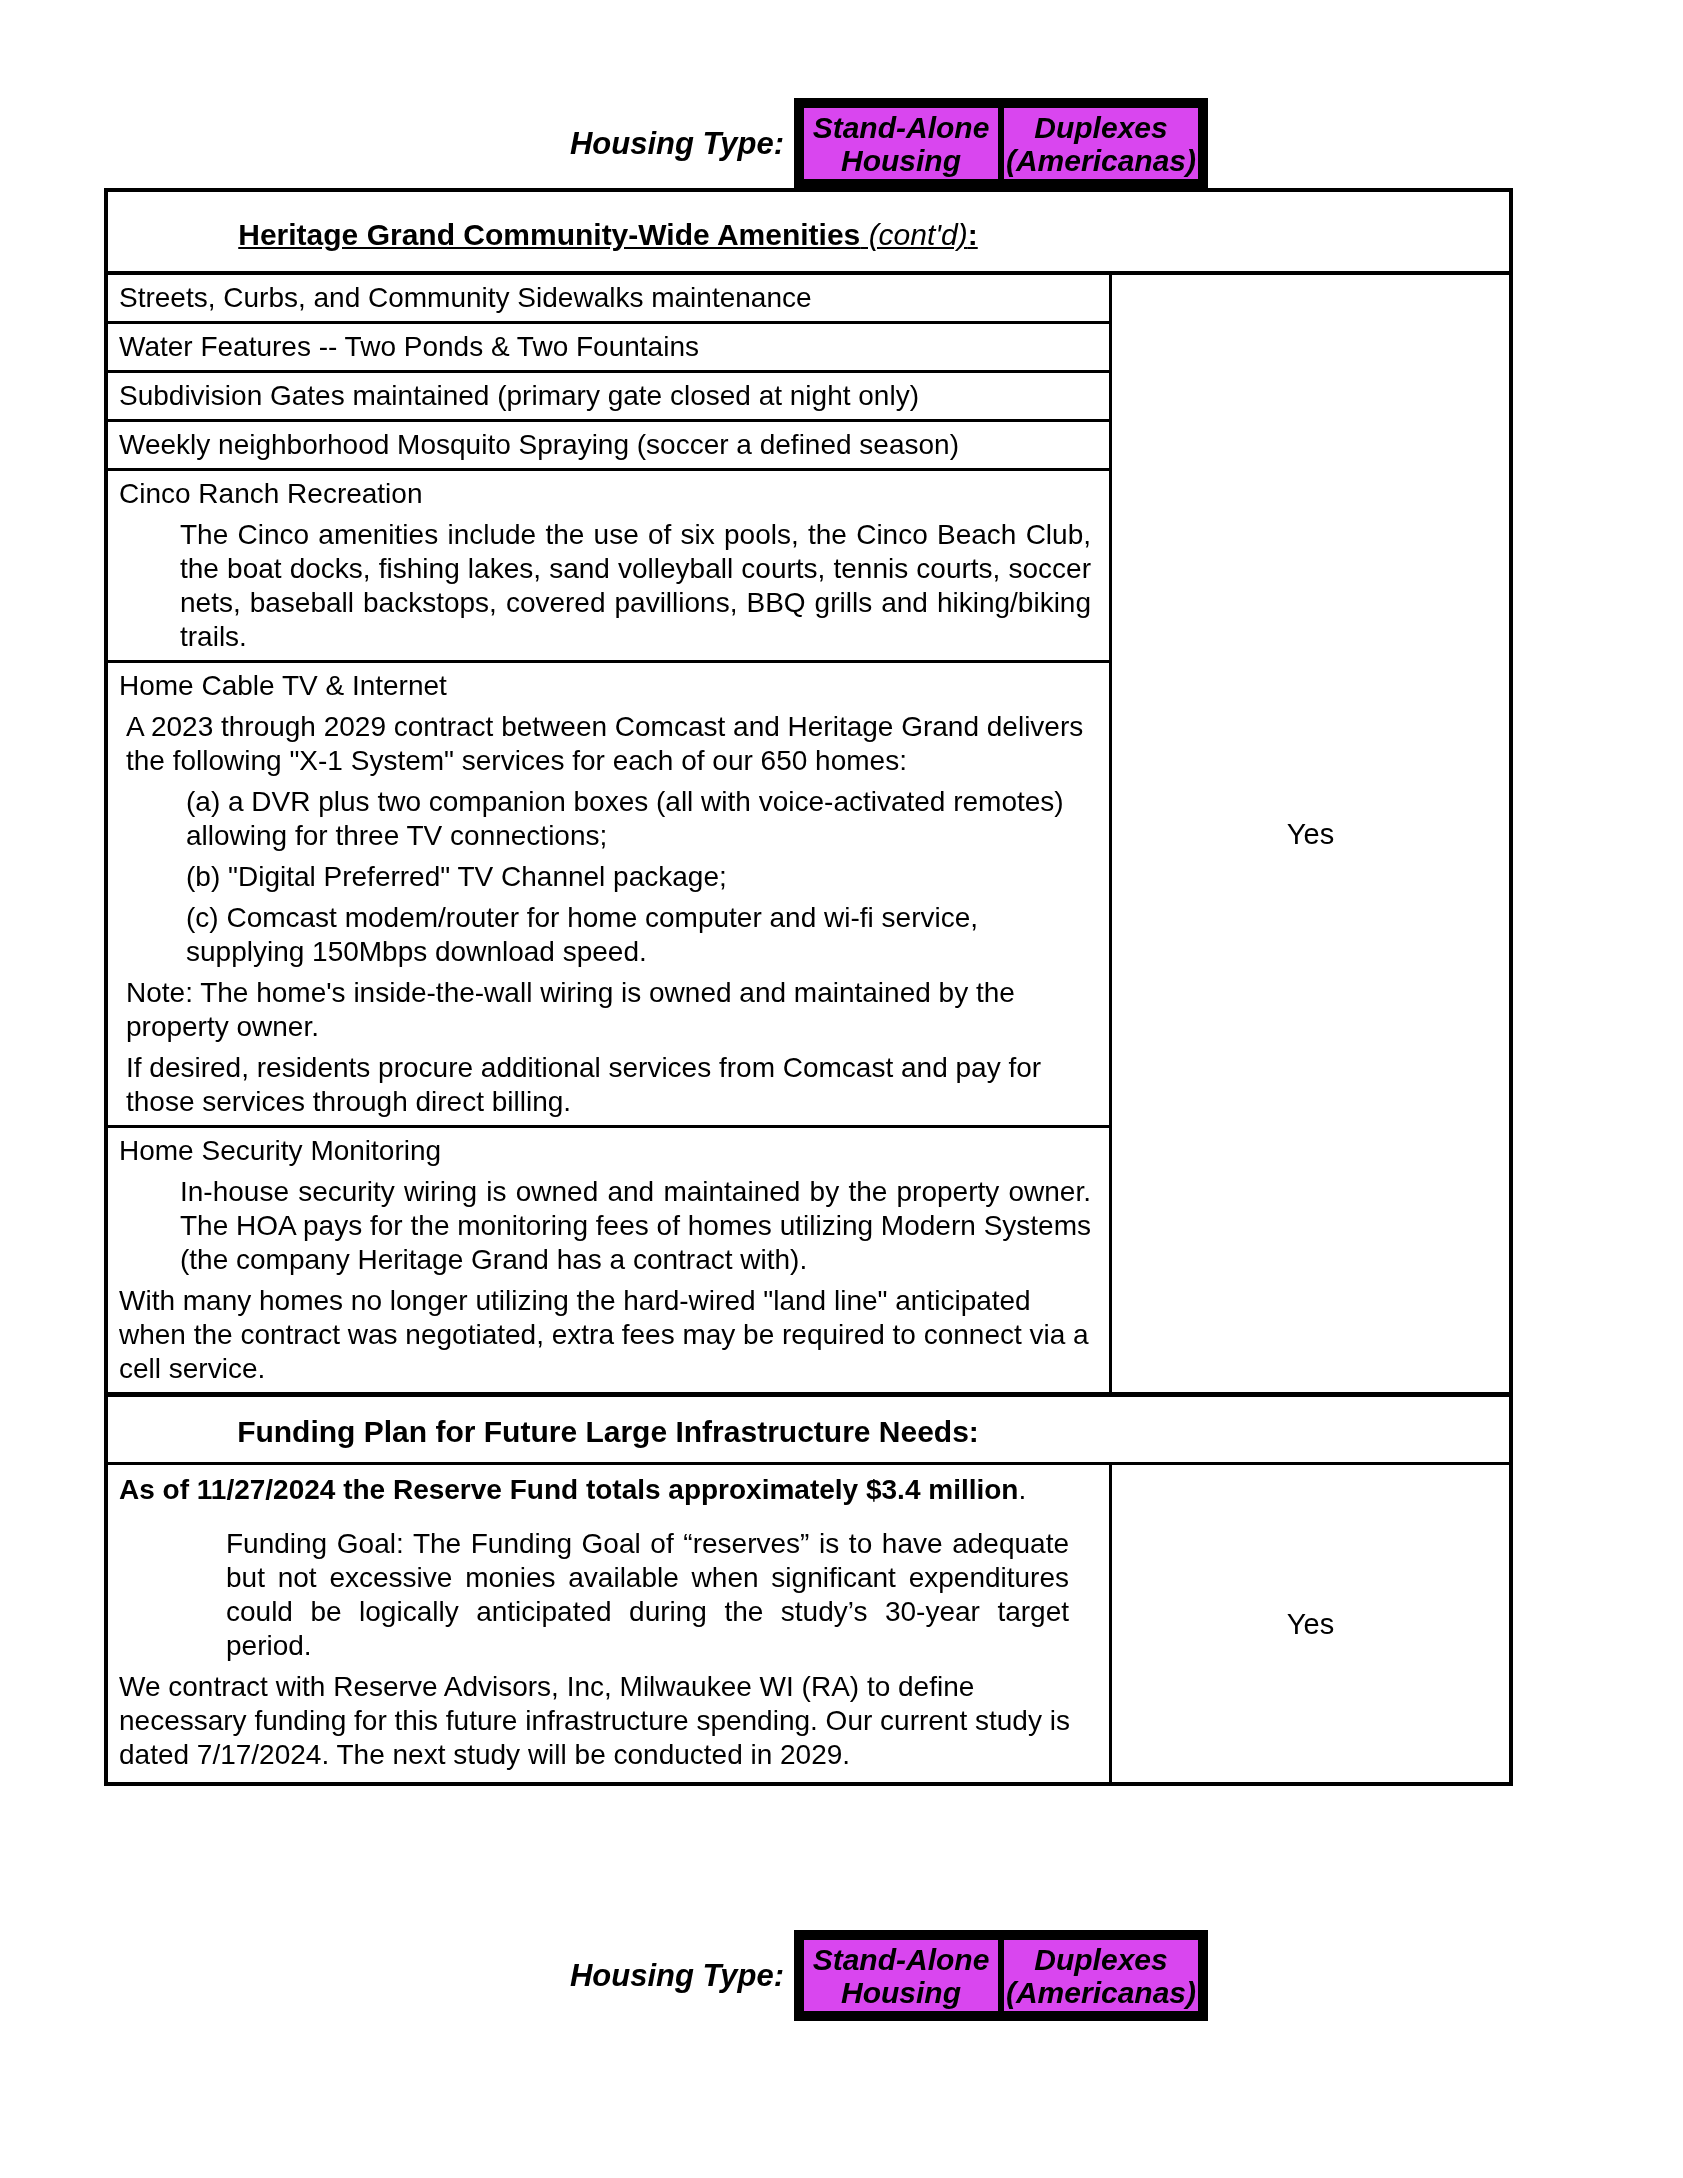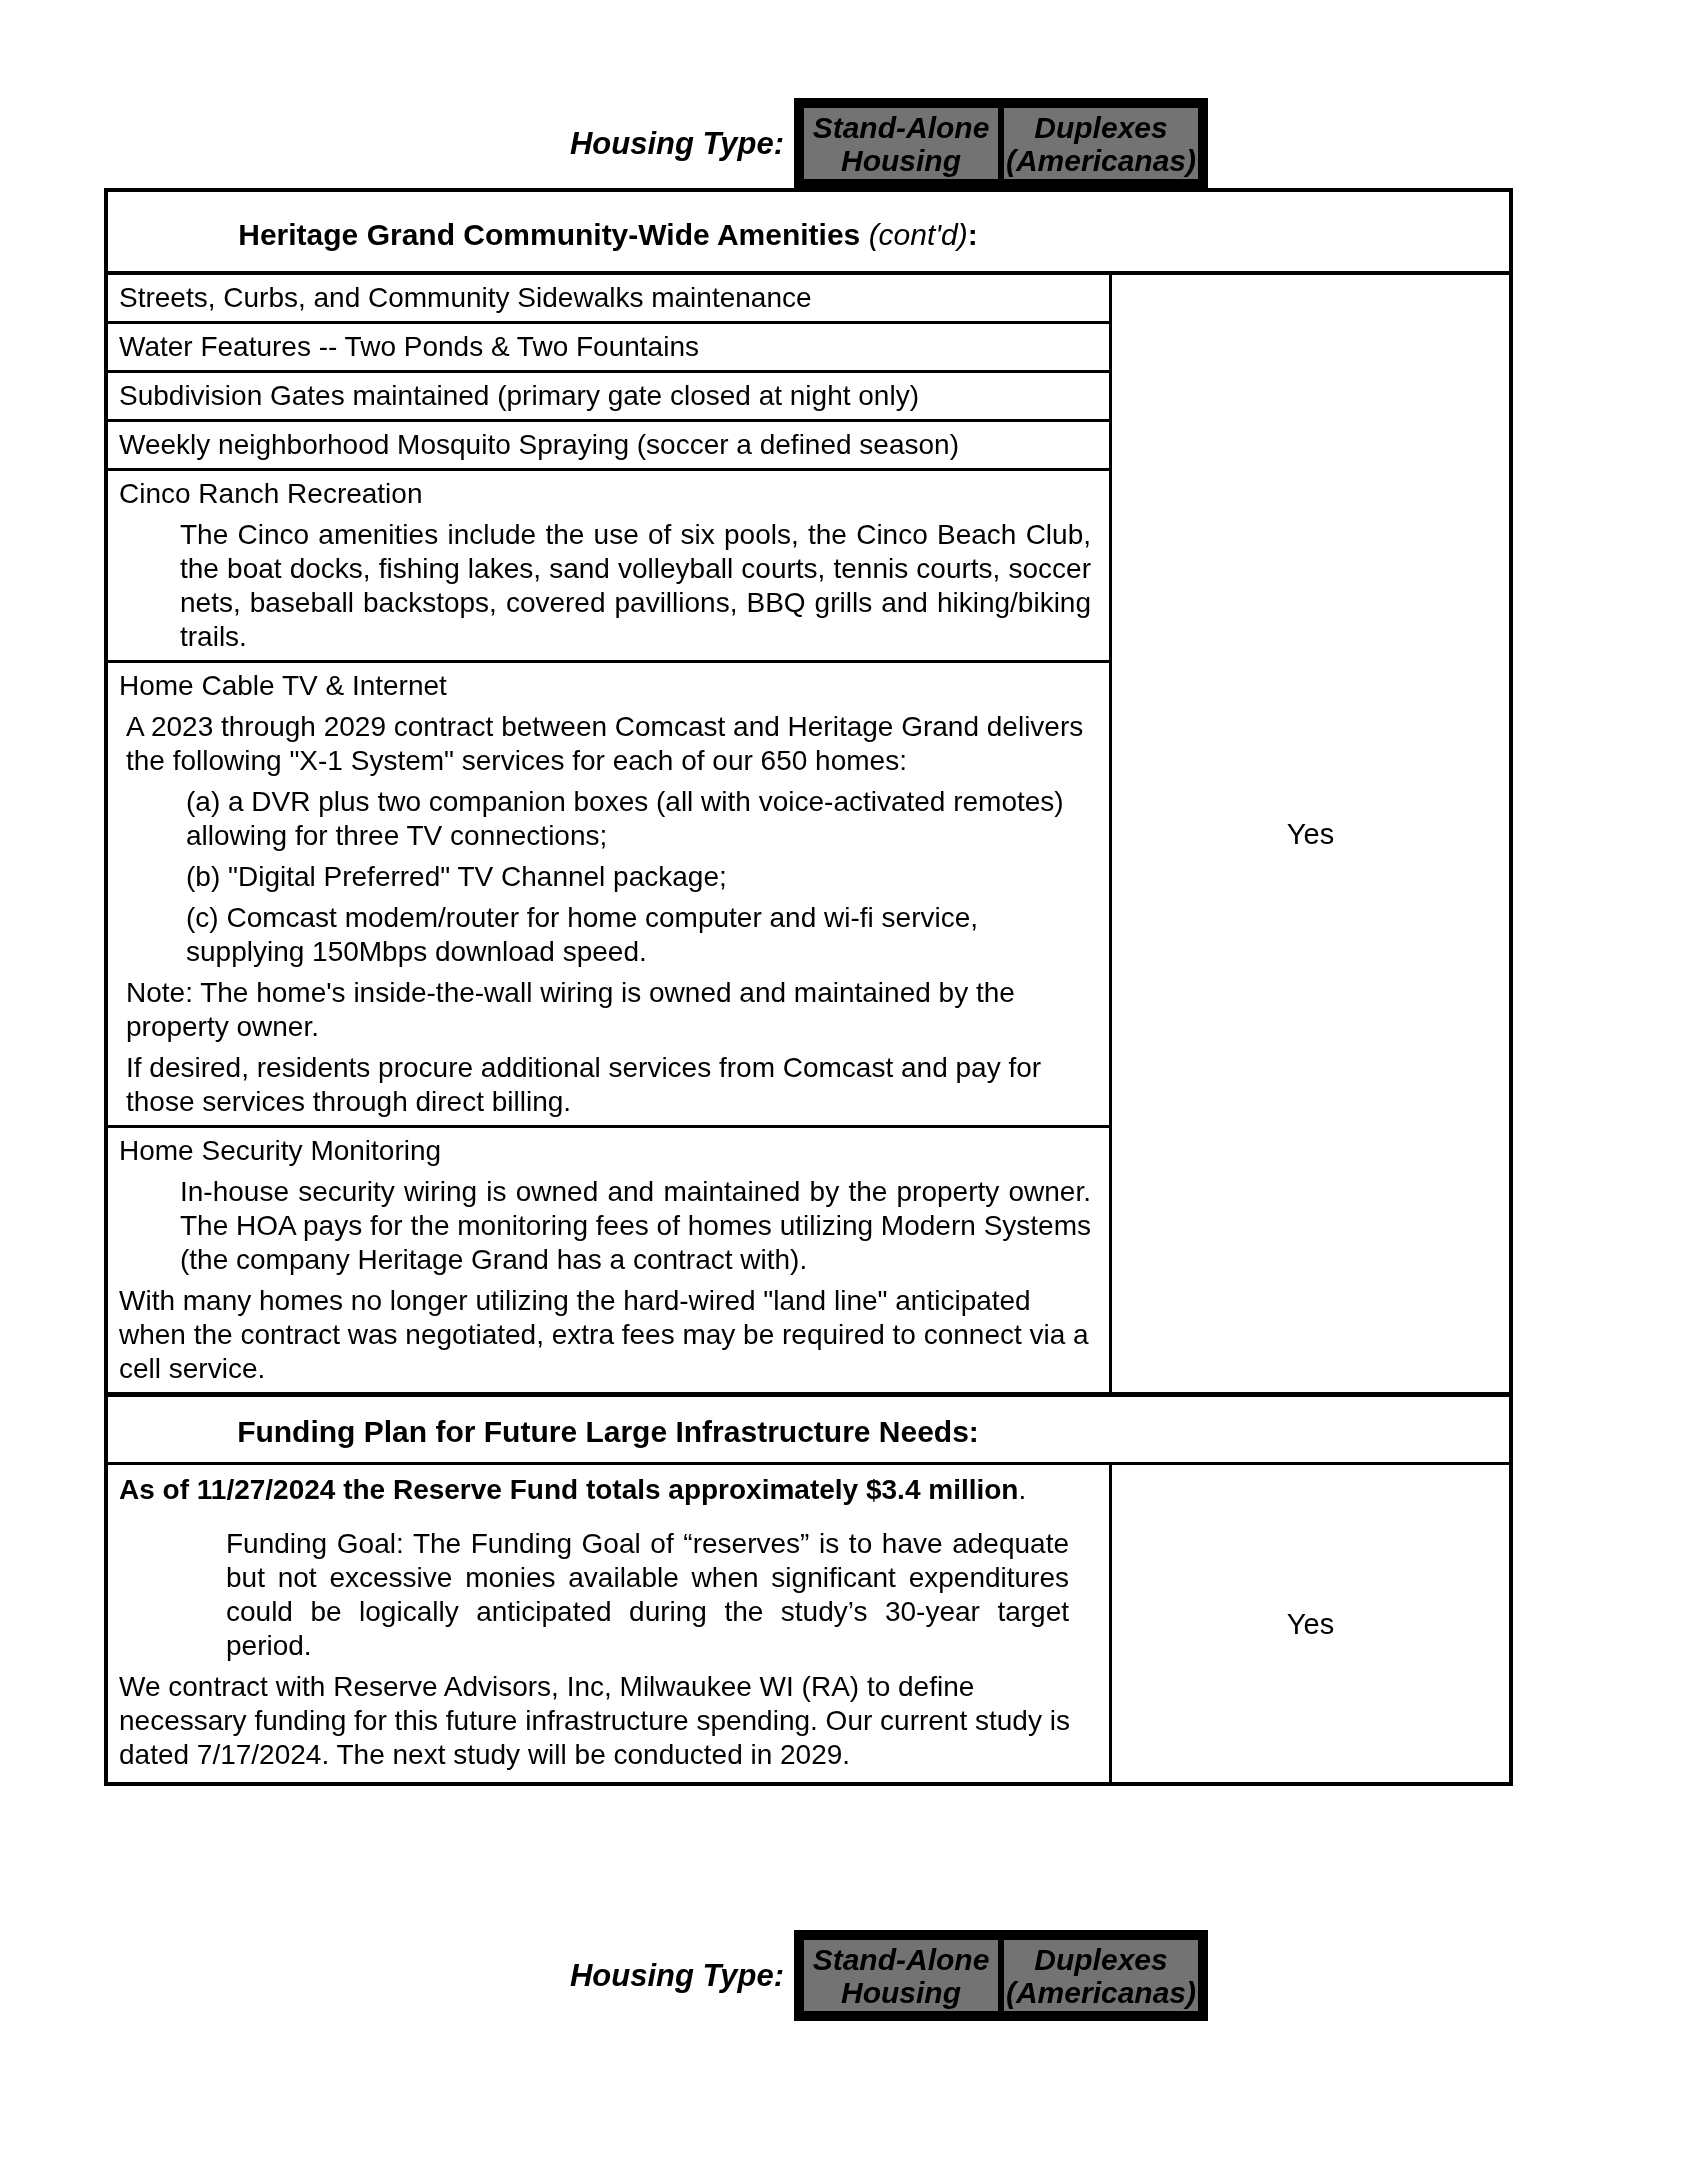--- a/index.html
+++ b/index.html
@@ -15,37 +15,37 @@
     z-index:2;
   }
   .ht-label{
     font-weight:bold;font-style:italic;font-size:31px;
     margin-right:10px;white-space:nowrap;
   }
   .ht-group{
     display:flex;gap:6px;background:#000;border:7px solid #000;padding:3px;
   }
   .ht-cell{
-    background:#737373;width:186px;min-height:67px;padding:2px 4px;
+    background:#d946ef;width:186px;min-height:67px;padding:2px 4px;
     display:flex;flex-direction:column;justify-content:center;align-items:center;
   }
   .ht-cell span{
     font-weight:bold;font-style:italic;font-size:30px;line-height:33px;
     white-space:nowrap;
   }
   
   .doc-table{
     position:absolute;left:104px;top:188px;width:1409px;
     border:4px solid #000;box-sizing:border-box;
     font-size:28px;line-height:34px;
   }
   .t-header{
     border-bottom:4px solid #000;min-height:83px;
     display:flex;align-items:center;justify-content:center;
-    padding:14px 401px 6px 0;box-sizing:border-box;
+    padding:14px 401px 6px 0;box-sizing:border-box;text-decoration:underline;
   }
   .t-header .bold{font-weight:bold;font-size:30px;}
   .t-header .ital{font-style:italic;font-size:30px;}
   .amen-grid,.fund-grid{
     display:grid;grid-template-columns:1004px 1fr;
   }
   .lcell{
     grid-column:1;border-right:3px solid #000;border-bottom:3px solid #000;
     padding:6px 12px 6px 11px;box-sizing:border-box;
   }

